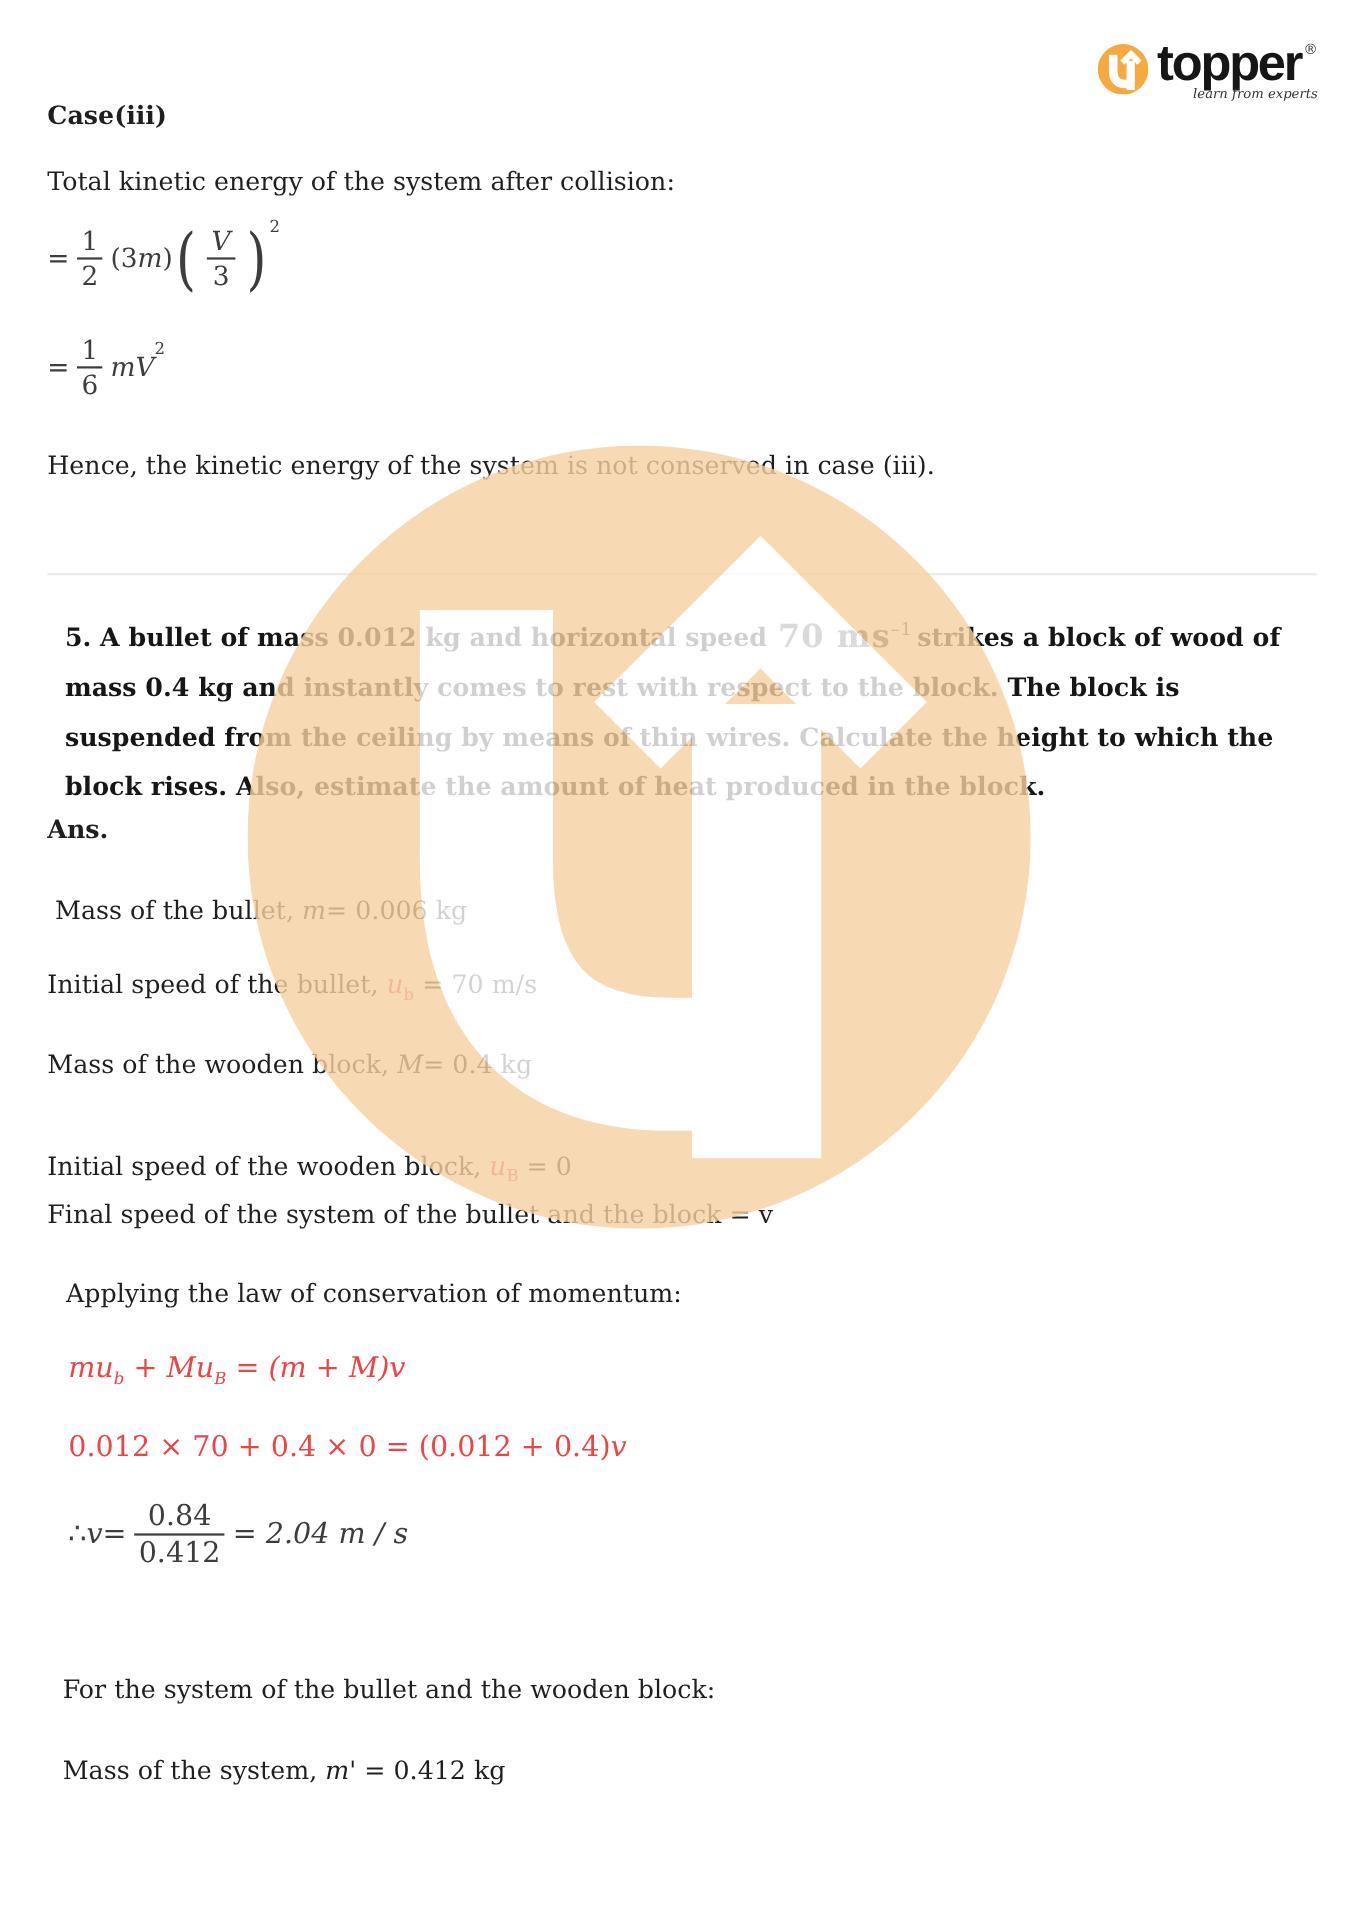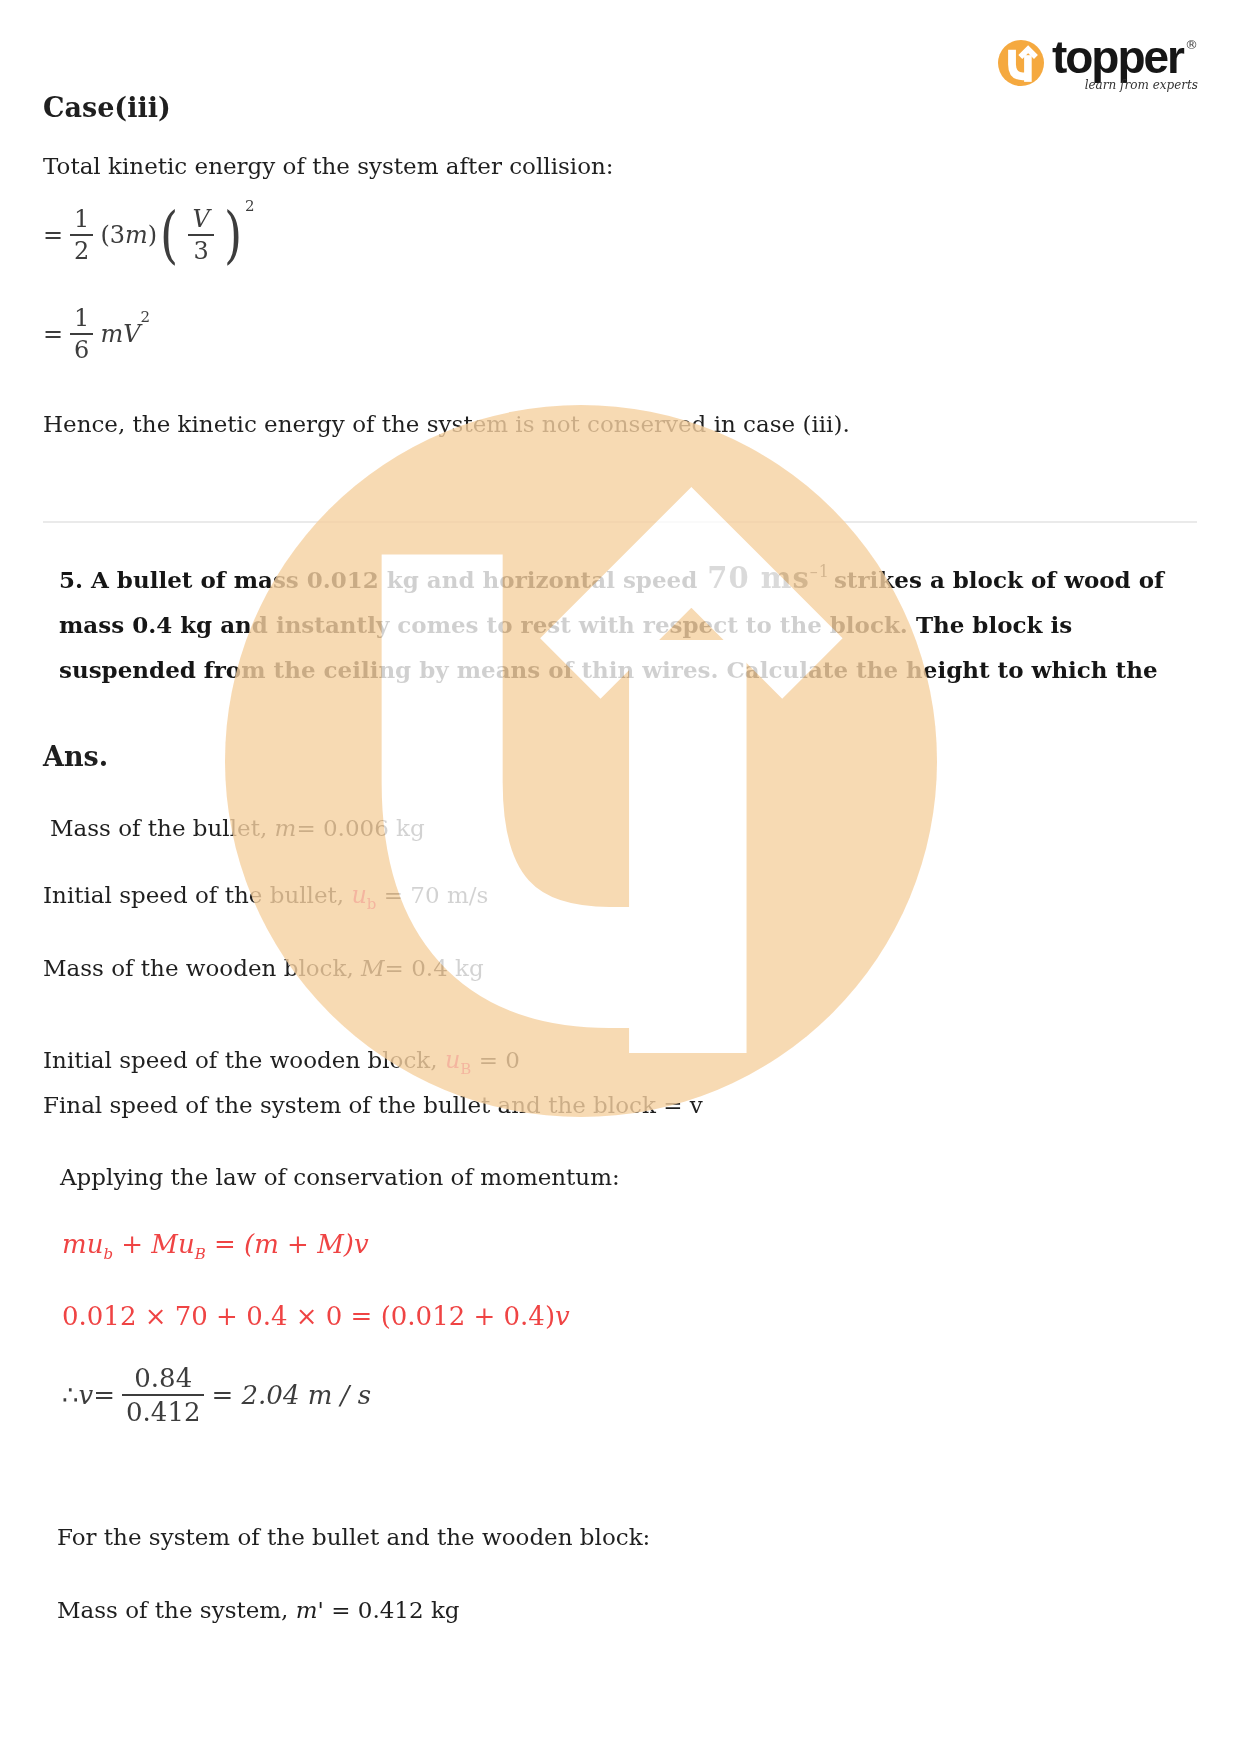--- a/index.html
+++ b/index.html
@@ -14,21 +14,21 @@
   .abs{position:absolute;white-space:nowrap;}
   
   .logo{top:34px;right:42px;display:flex;align-items:flex-start;z-index:6;}
   .logo-icon{width:46px;height:46px;margin-top:6px;}
   .logo-word{font-family:Liberation Sans, sans-serif;font-weight:bold;
     font-size:46px;line-height:46px;color:#161616;letter-spacing:-2px;margin-left:8px;}
   .logo-reg{font-family:"DejaVu Sans",sans-serif;font-size:13px;color:#444;vertical-align:24px;margin-left:2px;}
   .logo-tagline{font-style:italic;font-size:12px;color:#333;text-align:right;margin-top:-2px;
     font-family:"DejaVu Serif",serif;}
   
-  .h-bold{font-weight:bold;font-size:27px;}
+  .h-bold{font-weight:bold;font-size:23px;}
   .line{font-size:23px;}
   .q5{top:549px;left:43px;font-weight:bold;font-size:23px;line-height:45px;color:#161616;margin-left:16px;}
   .q5 .qline{white-space:nowrap;}
   .mathimg{font-size:29px;color:#4a4a4a;font-weight:bold;letter-spacing:1px;padding:0 4px 0 10px;}
   .mathimg sup{font-size:16px;font-weight:normal;}
   .inline-math{color:#ec4899;font-size:24px;}
   .inline-math .iv{font-style:italic;}
   .inline-math sub{font-size:15px;}
   .it{font-style:italic;}
   
@@ -101,20 +101,21 @@
 <div class="abs line" style="top:411px;left:43px">Hence, the kinetic energy of the system is not conserved in case (iii).</div>
 
 <div class="abs divider"></div>
 
 <div class="abs q5">
   <div class="qline">
     <span>5.  A bullet of mass 0.012 kg and horizontal speed</span><span class="mathimg"><span>70 ms</span><sup>–1</sup></span><span>strikes a block of wood of</span>
   </div>
   <div class="qline">mass 0.4 kg and instantly comes to rest with respect to the block. The block is</div>
   <div class="qline">suspended from the ceiling by means of thin wires. Calculate the height to which the</div>
+  <div class="qline">block rises. Also, estimate the amount of heat produced in the block.</div>
 </div>
 
 <div class="abs h-bold" style="top:741px;left:43px">Ans.</div>
 
 <div class="abs line" style="top:815px;left:50px">
   <span>Mass of the bullet, </span><span class="it">m</span><span>= 0.006 kg</span>
 </div>
 
 <div class="abs line" style="top:881px;left:43px">
   <span>Initial speed of the bullet,  </span><span class="inline-math"><span class="iv">u</span><sub>b</sub></span><span> = 70 m/s</span>

